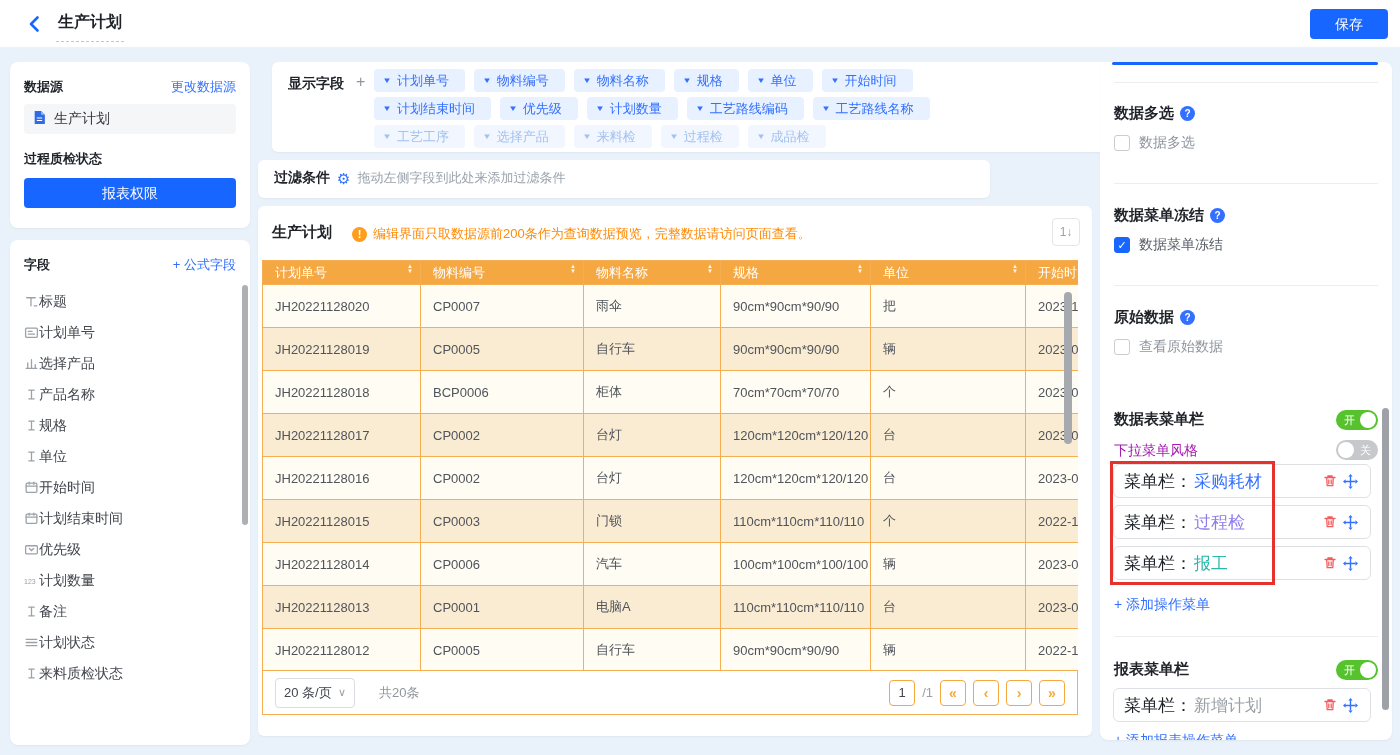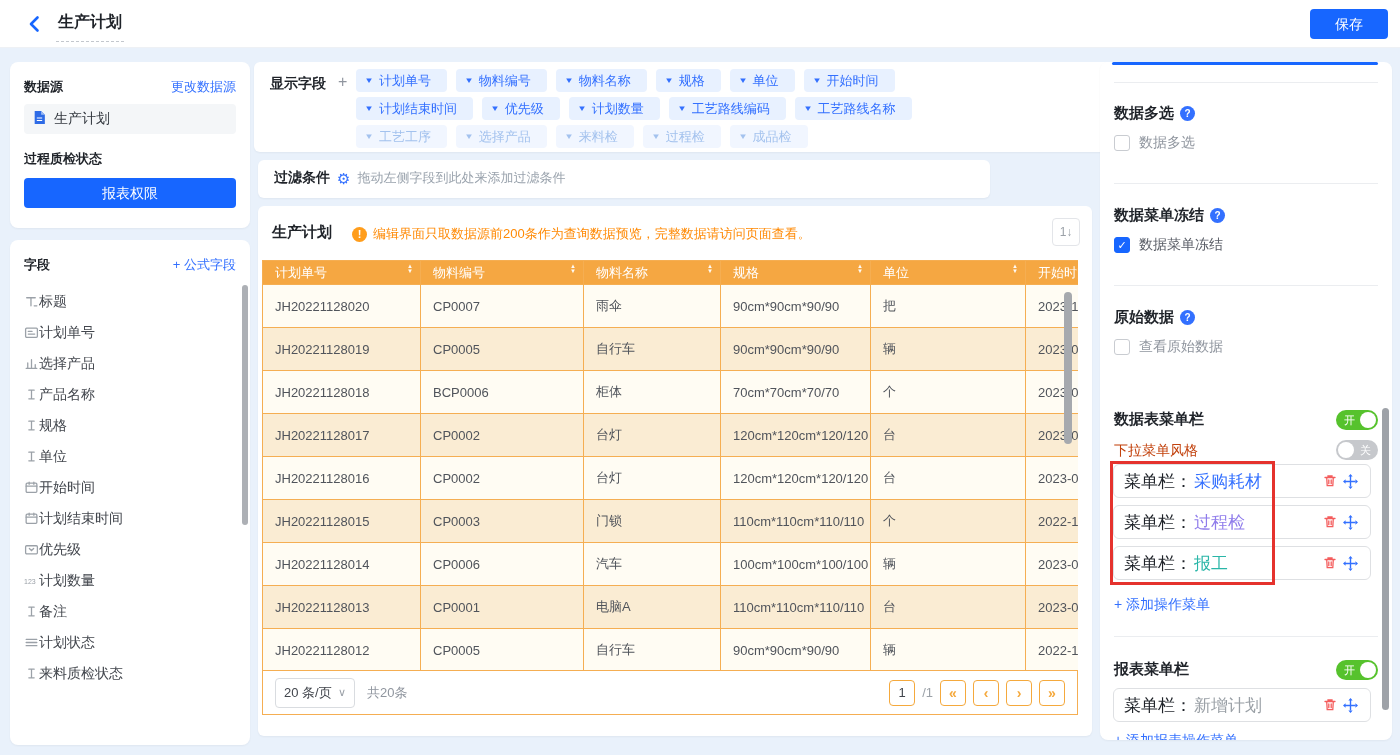--- a/index.html
+++ b/index.html
@@ -20,21 +20,21 @@
   #ds-item{position:absolute;left:14px;right:14px;top:42px;height:30px;background:#f4f6f8;border-radius:4px;display:flex;align-items:center;padding-left:8px;gap:7px;font-size:14px;color:#33383f}
   #perm-title{position:absolute;left:14px;top:88px}
   #perm-btn{position:absolute;left:14px;right:14px;top:116px;height:30px;background:#1766ff;color:#fff;border:none;border-radius:4px;font-size:14px;line-height:30px;text-align:center;cursor:pointer}
   #fields-card{left:10px;top:240px;width:240px;height:505px;overflow:hidden}
   #fields-head{position:absolute;left:14px;right:14px;top:16px;display:flex;justify-content:space-between;align-items:center}
   #field-list{position:absolute;left:14px;right:10px;top:46px}
   .field-item{height:31px;display:flex;align-items:center;gap:0;font-size:14px;color:#42464d;cursor:grab}
   .field-item .fic{width:15px;height:15px;display:inline-flex;align-items:center;justify-content:center}
   .scroll-thumb{position:absolute;background:#adb0b5;border-radius:4px}
   
-  #tags-card{left:254px;top:62px;width:997px;height:90px;border-radius:6px}
+  #tags-card{left:272px;top:62px;width:997px;height:90px;border-radius:6px}
   #tags-label{position:absolute;left:16px;top:13px;font-size:14px;color:#1f2329;font-weight:bold}
   #tags-plus{position:absolute;left:84px;top:11px;font-size:16px;color:#8f959e;cursor:pointer}
   #tag-rows{position:absolute;left:102px;top:7px;right:26px}
   .tag-row{display:flex;gap:9px;margin-bottom:5px}
   .tag{display:inline-flex;align-items:center;gap:6px;height:23px;padding:0 16px 0 9px;background:#e8f1ff;border-radius:4px;font-size:13px;color:#3370ff;cursor:pointer;white-space:nowrap}
   .tag .tg-caret{font-size:8px;transform:scaleX(1.2)}
   .tag.disabled{background:#f1f6ff;color:#a3c2ee}
   #filter-card{left:258px;top:160px;width:732px;height:38px;border-radius:6px}
   #filter-inner{position:absolute;left:16px;top:9px;display:flex;align-items:center;gap:7px}
   #filter-label{font-size:14px;font-weight:bold}
@@ -49,21 +49,21 @@
   #tbl-wrap{position:absolute;left:4px;top:54px;width:816px;height:411px;overflow:hidden}
   table{border-collapse:collapse;table-layout:fixed;width:923px}
   th,td{border:1px solid #f5ae52;overflow:hidden;white-space:nowrap;padding-left:12px;text-align:left}
   th{background:#f5a742;color:#fff;font-size:13px;font-weight:normal;height:24px;position:relative;cursor:pointer}
   td{font-size:13px;color:#50545b;height:43px}
   tr.odd td{background:#fffcf3}
   tr.even td{background:#faecd3}
   .th-caret{position:absolute;right:7px;top:3px;display:flex;flex-direction:column;line-height:5px;font-size:6px;color:rgba(255,255,255,.95)}
   #h-thumb{left:8px;top:498px;width:424px;height:9px;border-radius:5px;background:#a6a9ae}
   #v-thumb{left:806px;top:86px;width:8px;height:152px;border-radius:4px;background:#a6a9ae}
-  #tbl-footer{position:absolute;left:4px;top:464px;width:816px;height:45px;border:1px solid #f5ae52;display:flex;align-items:center;padding:0 12px;gap:12px;background:#fff}
+  #tbl-footer{position:absolute;left:4px;top:464px;width:816px;height:45px;border:1px solid #f5ae52;display:flex;align-items:center;padding:0 12px;gap:24px;background:#fff}
   #page-size{width:80px;height:30px;border:1px solid #d9dce0;border-radius:4px;display:flex;align-items:center;justify-content:space-between;padding:0 8px;font-size:13px;color:#42464d;cursor:pointer}
   #page-size .sel-caret{color:#9ba1a8;font-size:11px}
   #total-count{color:#8f959e;font-size:13px}
   #pager{margin-left:auto;display:flex;align-items:center;gap:7px}
   #cur-page{width:26px;height:26px;border:1px solid #f5a93d;border-radius:4px;text-align:center;line-height:24px;font-size:13px;color:#42464d}
   #total-pages{color:#9ba1a8;font-size:13px}
   .pg-btn{width:26px;height:26px;border:1px solid #f5a93d;border-radius:4px;color:#f5a93d;font-size:14px;font-weight:bold;display:flex;align-items:center;justify-content:center;cursor:pointer;background:#fff}
   
   #right-card{left:1100px;top:62px;width:292px;height:678px;overflow:hidden}
   #rc-topline{position:absolute;left:12px;right:14px;top:0;height:3px;background:#1766ff;border-radius:2px}
@@ -74,21 +74,21 @@
   .cb{width:16px;height:16px;border:1px solid #c9ccd1;border-radius:3px;background:#fff}
   .cb.checked{background:#1766ff;border-color:#1766ff;color:#fff;font-size:11px;display:flex;align-items:center;justify-content:center}
   .cb-row.on{color:#595d66}
   .toggle{position:absolute;right:14px;width:42px;height:20px;border-radius:10px;cursor:pointer;font-size:11px;color:#fff}
   .toggle.on{background:#56c22d}
   .toggle.on .t-txt{position:absolute;left:8px;top:3px}
   .toggle.on .t-knob{position:absolute;right:2px;top:2px;width:16px;height:16px;border-radius:50%;background:#fff}
   .toggle.off{background:#c6c8cc}
   .toggle.off .t-txt{position:absolute;right:7px;top:3px}
   .toggle.off .t-knob{position:absolute;left:2px;top:2px;width:16px;height:16px;border-radius:50%;background:#fff}
-  .rc-sub{position:absolute;left:14px;font-size:14px;color:#c2410c}
+  .rc-sub{position:absolute;left:14px;font-size:14px;color:#a21caf}
   .menu-row{position:absolute;left:13px;width:258px;height:34px;border:1px solid #dee0e3;border-radius:6px;display:flex;align-items:center;padding:0 10px;font-size:17px;background:#fff}
   .menu-row .mr-name{margin-left:2px}
   .menu-row .mr-sp{flex:1}
   .icon-btn{display:inline-flex;align-items:center;justify-content:center;width:20px;height:20px;cursor:pointer}
   .add-link{position:absolute;left:14px;color:#3370ff;font-size:14px;cursor:pointer}
   #red-annotation{position:absolute;left:1110px;top:461px;width:165px;height:124px;border:3px solid #e5322d;z-index:50;pointer-events:none}
 </style>
 </head>
 <body>
 

